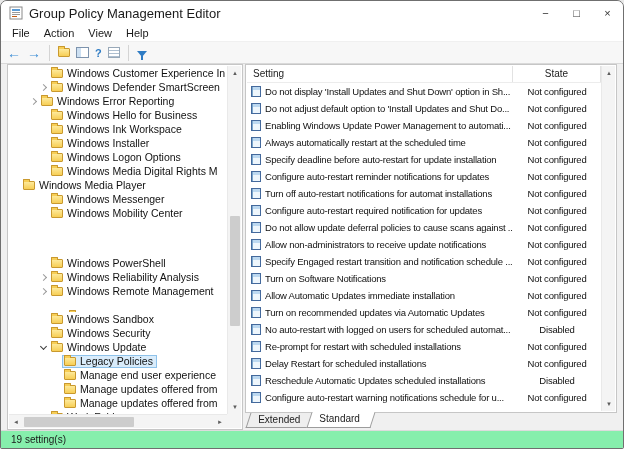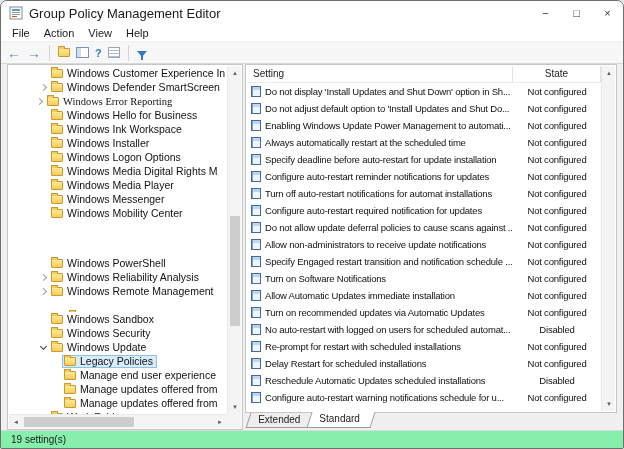--- a/index.html
+++ b/index.html
@@ -124,21 +124,21 @@
               <span class="tree-label">Windows Customer Experience In</span>
             </span>
           </div>
           <div class="tree-row" style="padding-left: 28px;">
             <span class="chev collapsed"></span>
             <span class="node">
               <span class="folder-icon"></span>
               <span class="tree-label">Windows Defender SmartScreen</span>
             </span>
           </div>
-          <div class="tree-row" style="padding-left: 24px; font-family: Liberation Serif, serif;">
+          <div class="tree-row" style="padding-left: 18px;">
             <span class="chev collapsed"></span>
             <span class="node">
               <span class="folder-icon"></span>
               <span class="tree-label">Windows Error Reporting</span>
             </span>
           </div>
           <div class="tree-row" style="padding-left: 28px;">
             <span class="chev none"></span>
             <span class="node">
               <span class="folder-icon"></span>
@@ -166,21 +166,21 @@
               <span class="tree-label">Windows Logon Options</span>
             </span>
           </div>
           <div class="tree-row" style="padding-left: 28px;">
             <span class="chev none"></span>
             <span class="node">
               <span class="folder-icon"></span>
               <span class="tree-label">Windows Media Digital Rights M</span>
             </span>
           </div>
-          <div class="tree-row" style="padding-left: 28px;">
+          <div class="tree-row" style="">
             <span class="chev none"></span>
             <span class="node">
               <span class="folder-icon"></span>
               <span class="tree-label">Windows Media Player</span>
             </span>
           </div>
           <div class="tree-row" style="padding-left: 28px;">
             <span class="chev none"></span>
             <span class="node">
               <span class="folder-icon"></span>

